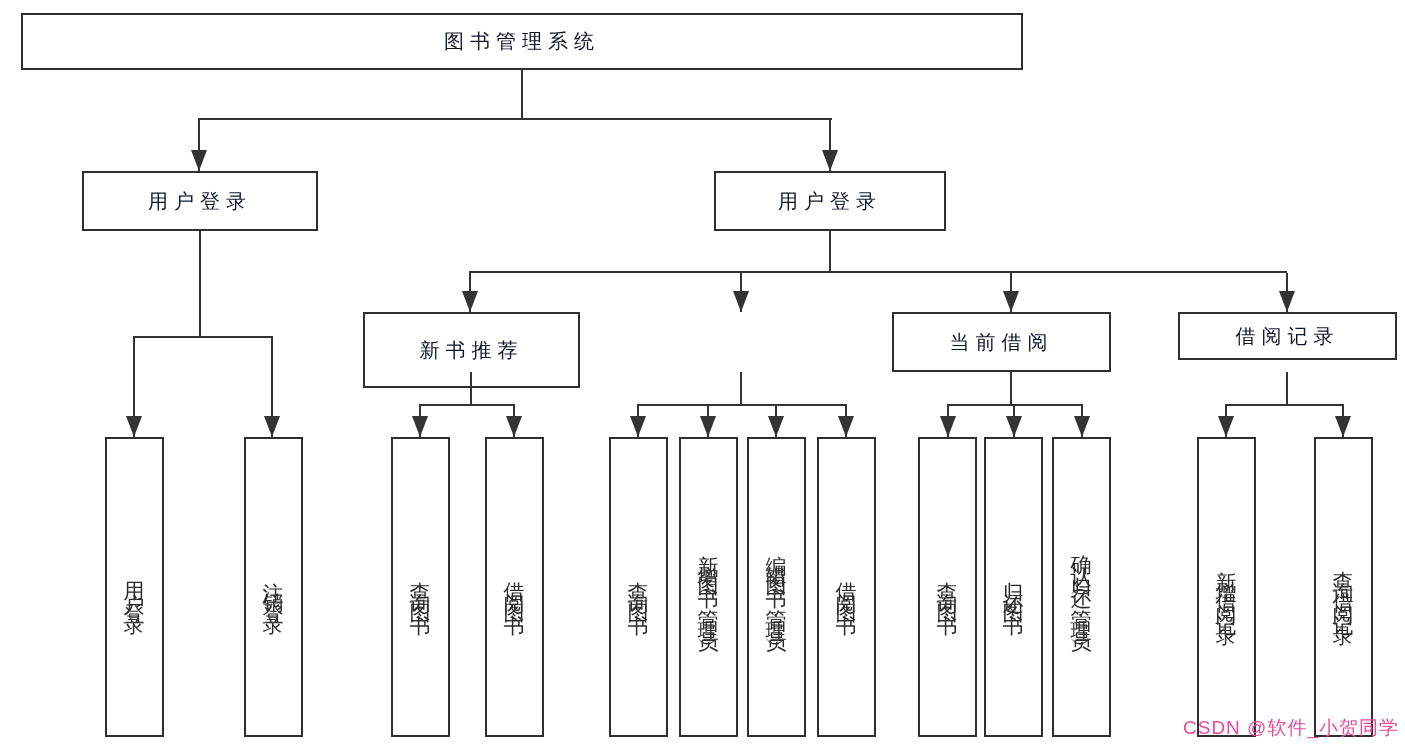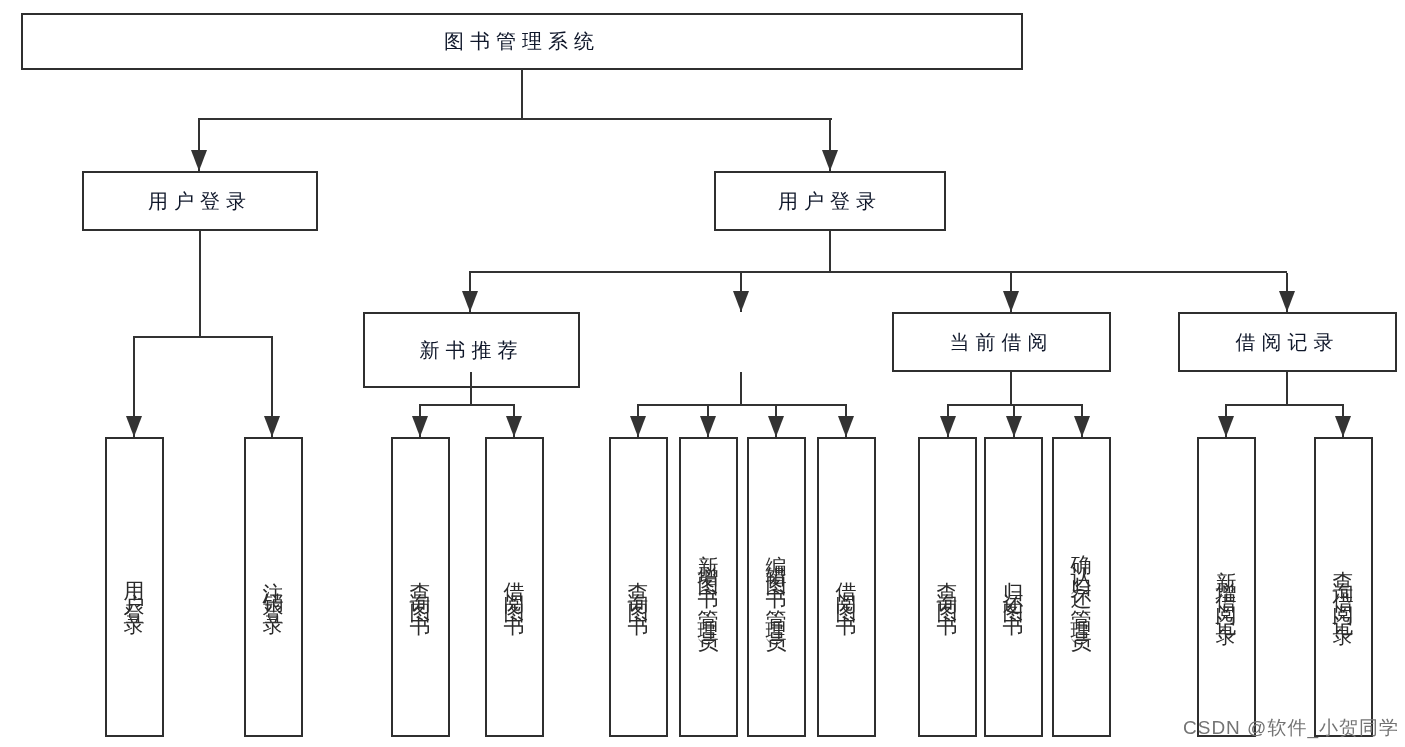--- a/index.html
+++ b/index.html
@@ -79,21 +79,21 @@
   #stem-mgmt  { left: 829px; top: 231px; height: 41px; }
   #h3         { left: 469px; top: 271px; width: 818px; }
   #a5         { left: 469px;  top: 273px; height: 39px; }
   #a6         { left: 740px;  top: 273px; height: 39px; }
   #a7         { left: 1010px; top: 273px; height: 39px; }
   #a8         { left: 1286px; top: 273px; height: 39px; }
   
   #box-new-books { left: 363px;  top: 312px; width: 217px; height: 76px; }
   #box-borrow    { left: 633px;  top: 312px; width: 217px; height: 60px; }
   #box-current   { left: 892px;  top: 312px; width: 219px; height: 60px; }
-  #box-records   { left: 1178px; top: 312px; width: 219px; height: 60px; }
+  #box-records   { left: 1178px; top: 312px; width: 219px; height: 48px; }
   #stem-newbooks { left: 470px;  top: 372px; height: 33px; }
   #h4            { left: 419px;  top: 404px; width: 96px; }
   #a9            { left: 419px;  top: 406px; height: 31px; }
   #a10           { left: 513px;  top: 406px; height: 31px; }
   #stem-borrow   { left: 740px;  top: 372px; height: 33px; }
   #h5            { left: 637px;  top: 404px; width: 210px; }
   #a11           { left: 637px;  top: 406px; height: 31px; }
   #a12           { left: 707px;  top: 406px; height: 31px; }
   #a13           { left: 775px;  top: 406px; height: 31px; }
   #a14           { left: 845px;  top: 406px; height: 31px; }
@@ -120,21 +120,21 @@
   #leaf-11 { left: 1052px; }
   #leaf-12 { left: 1197px; }
   #leaf-13 { left: 1314px; }
   
   .watermark {
     position: absolute;
     left: 1183px;
     top: 715px;
     font-size: 19px;
     letter-spacing: 1px;
-    color: #737373;
+    color: #ec4899;
     white-space: nowrap;
     z-index: 5;
   }
 </style>
 </head>
 <body>
 
 <div class="canvas">
 
   <div class="box" id="root-box">

